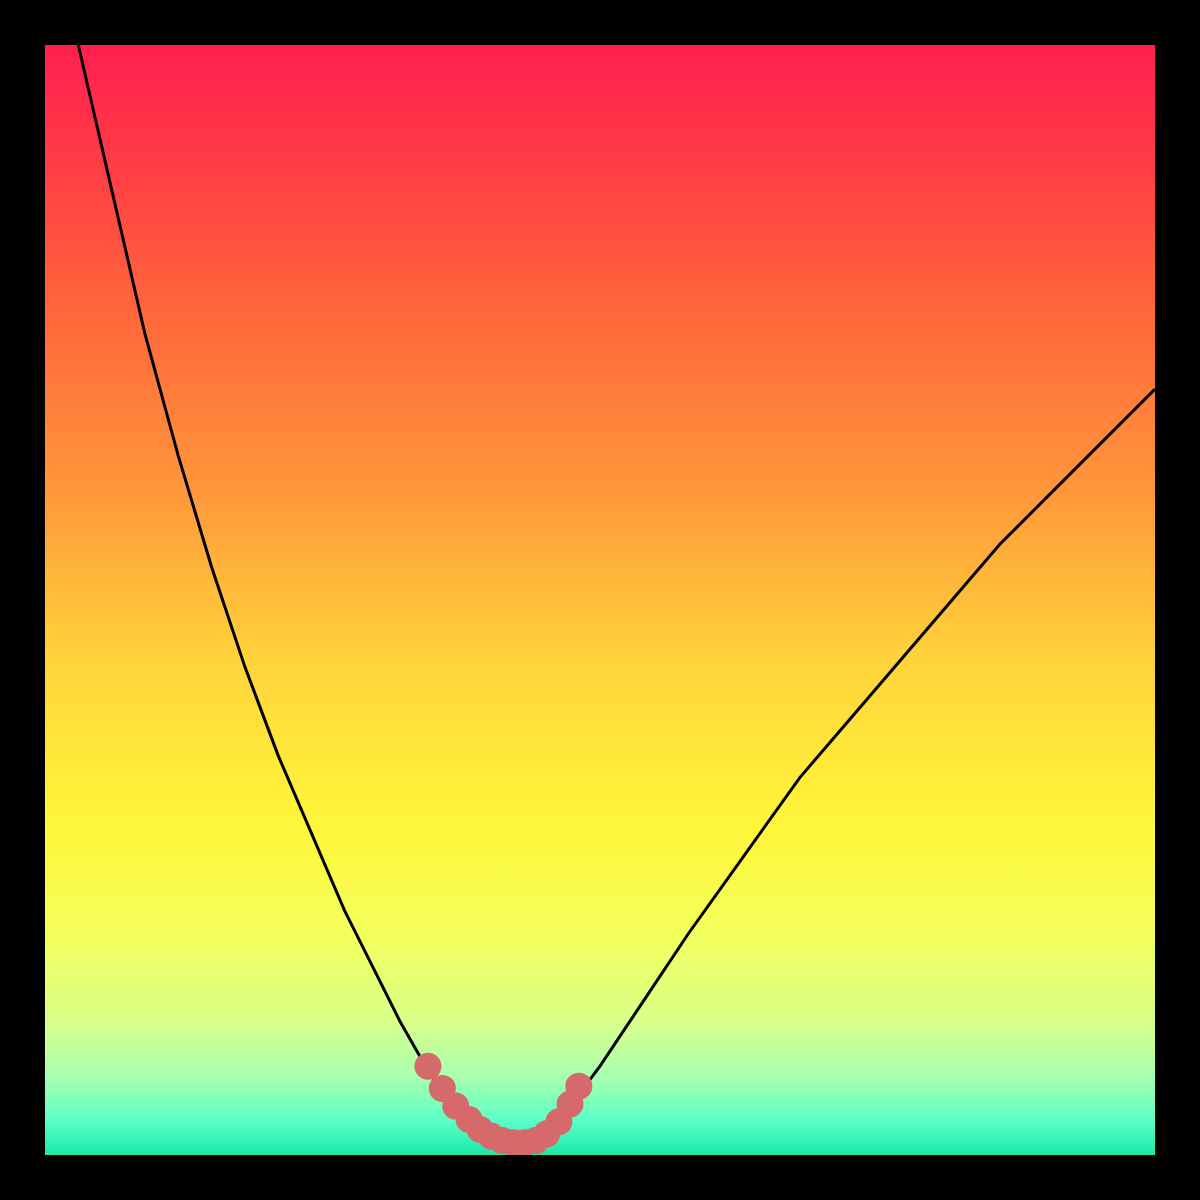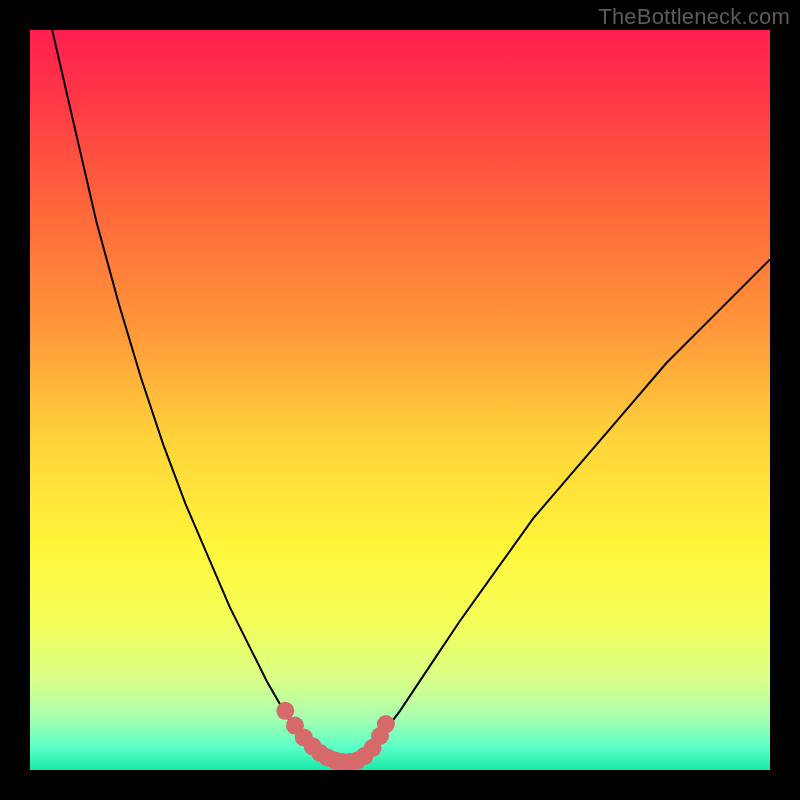--- a/index.html
+++ b/index.html
@@ -83,14 +83,13 @@
           <circle cx="319.7" cy="731.9" r="9" fill="#d66a6a"></circle>
           <circle cx="327.1" cy="730.4" r="9" fill="#d66a6a"></circle>
           <circle cx="334.5" cy="725.9" r="9" fill="#d66a6a"></circle>
           <circle cx="342.6" cy="717.8" r="9" fill="#d66a6a"></circle>
           <circle cx="350.0" cy="706.0" r="9" fill="#d66a6a"></circle>
           <circle cx="355.9" cy="694.1" r="9" fill="#d66a6a"></circle>
         </g>
     </svg>
   </div>
 
-  <div class="watermark">TheBottleneck.com</div>
 </div>
 
 </body></html>

